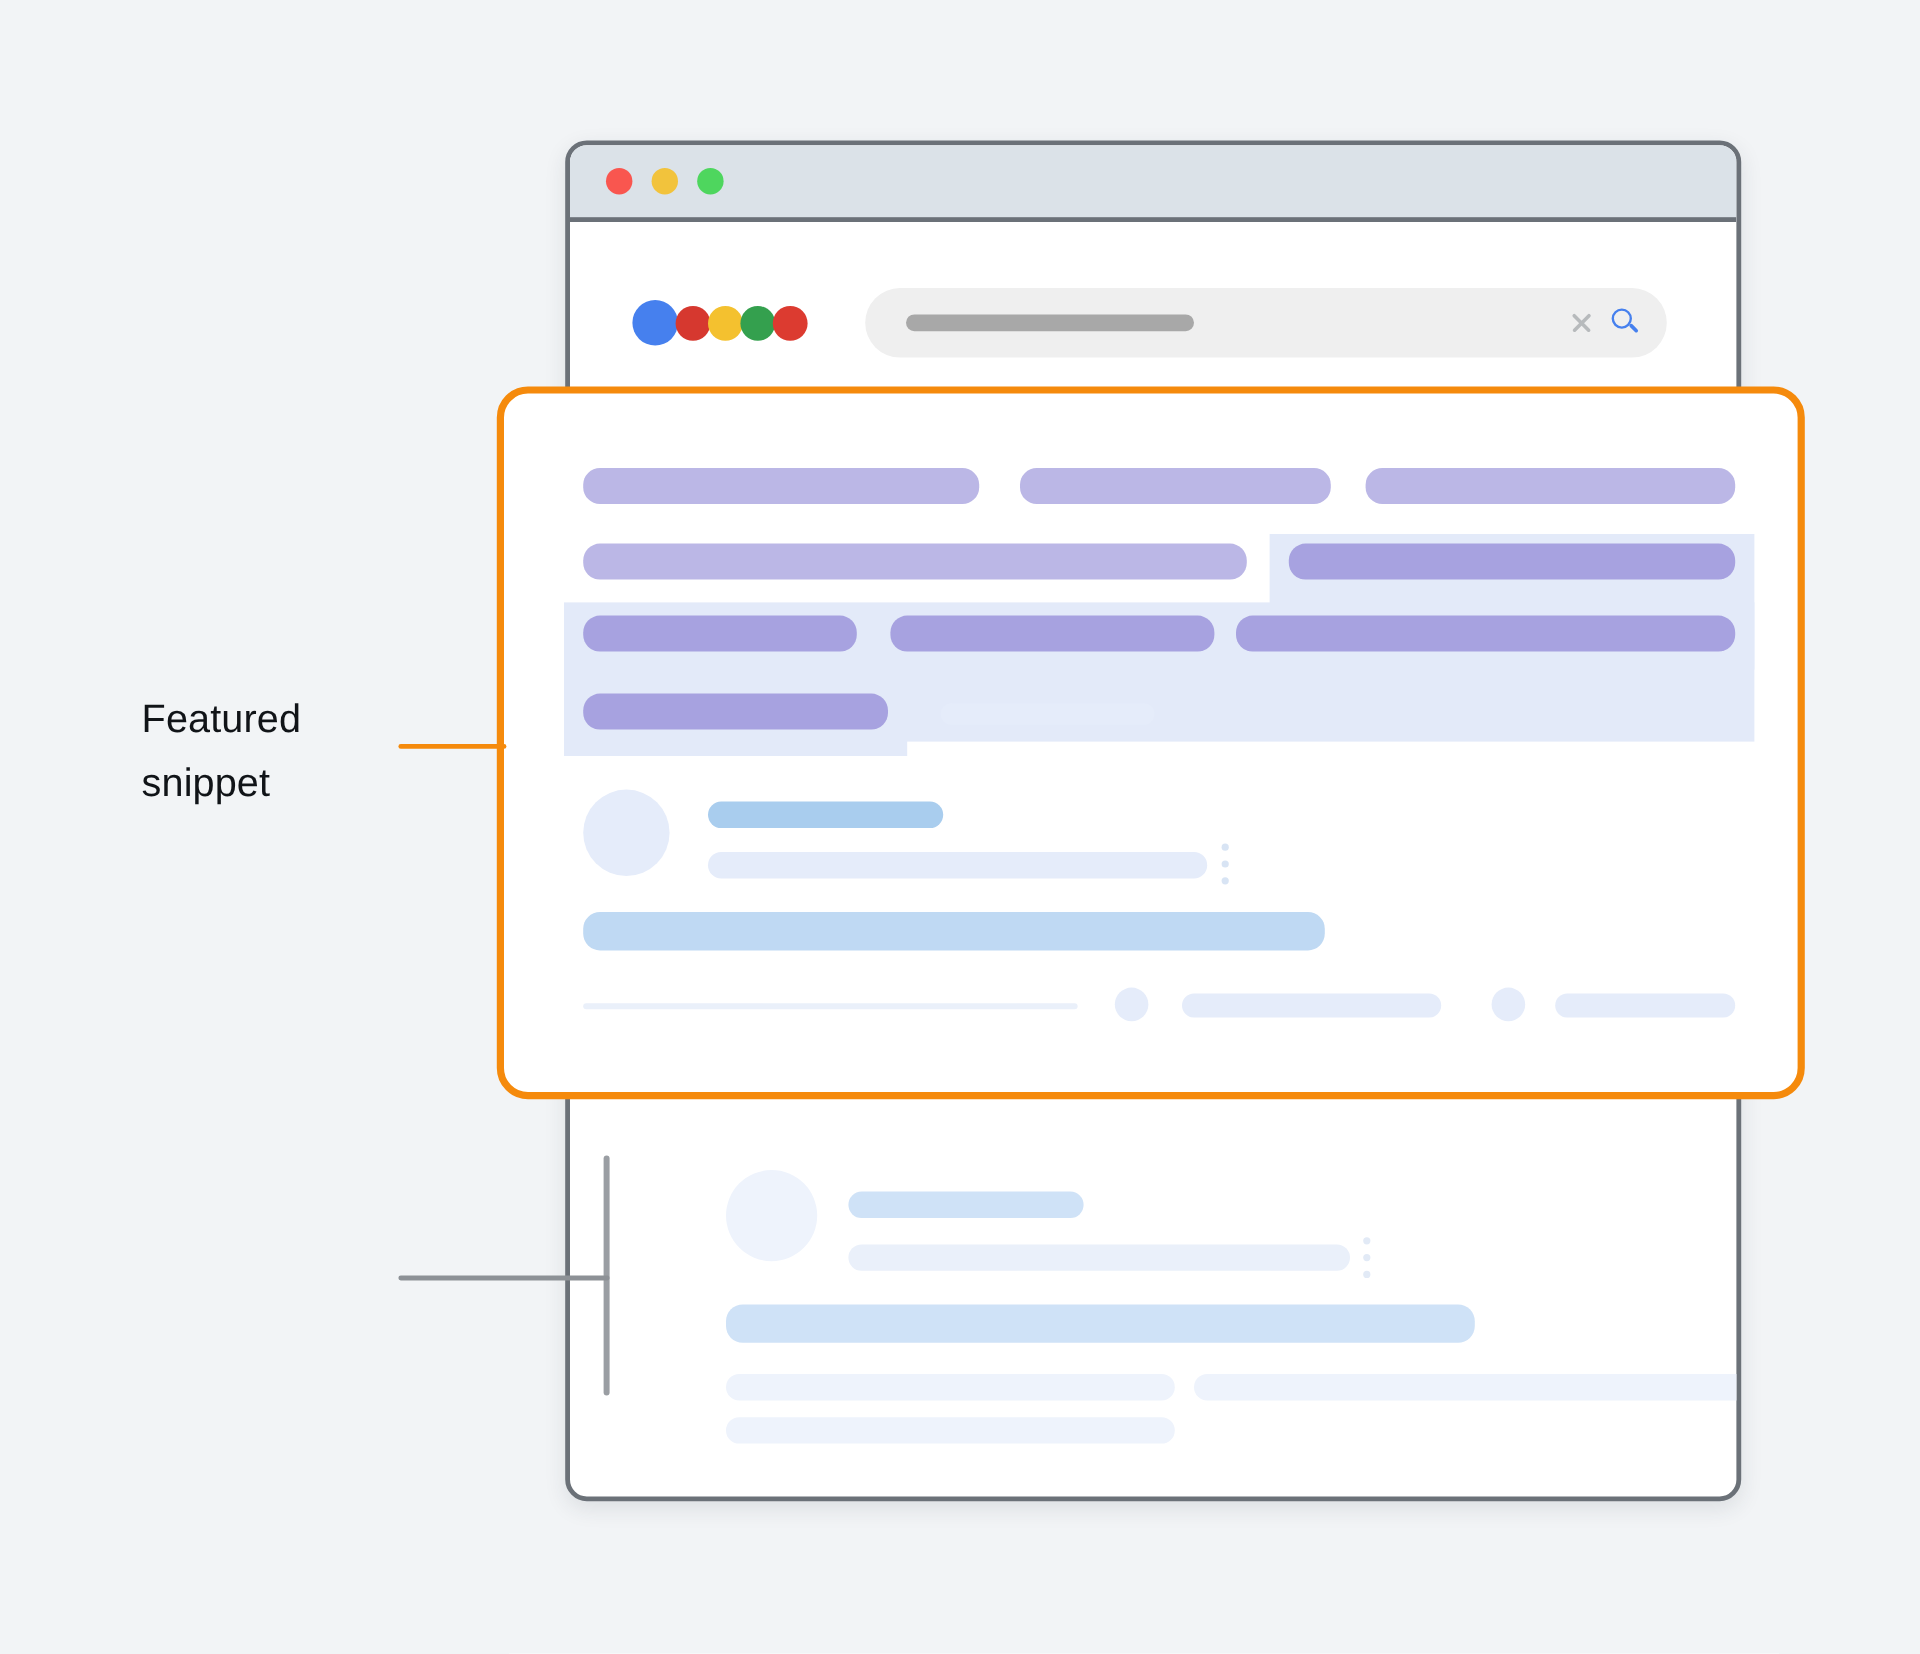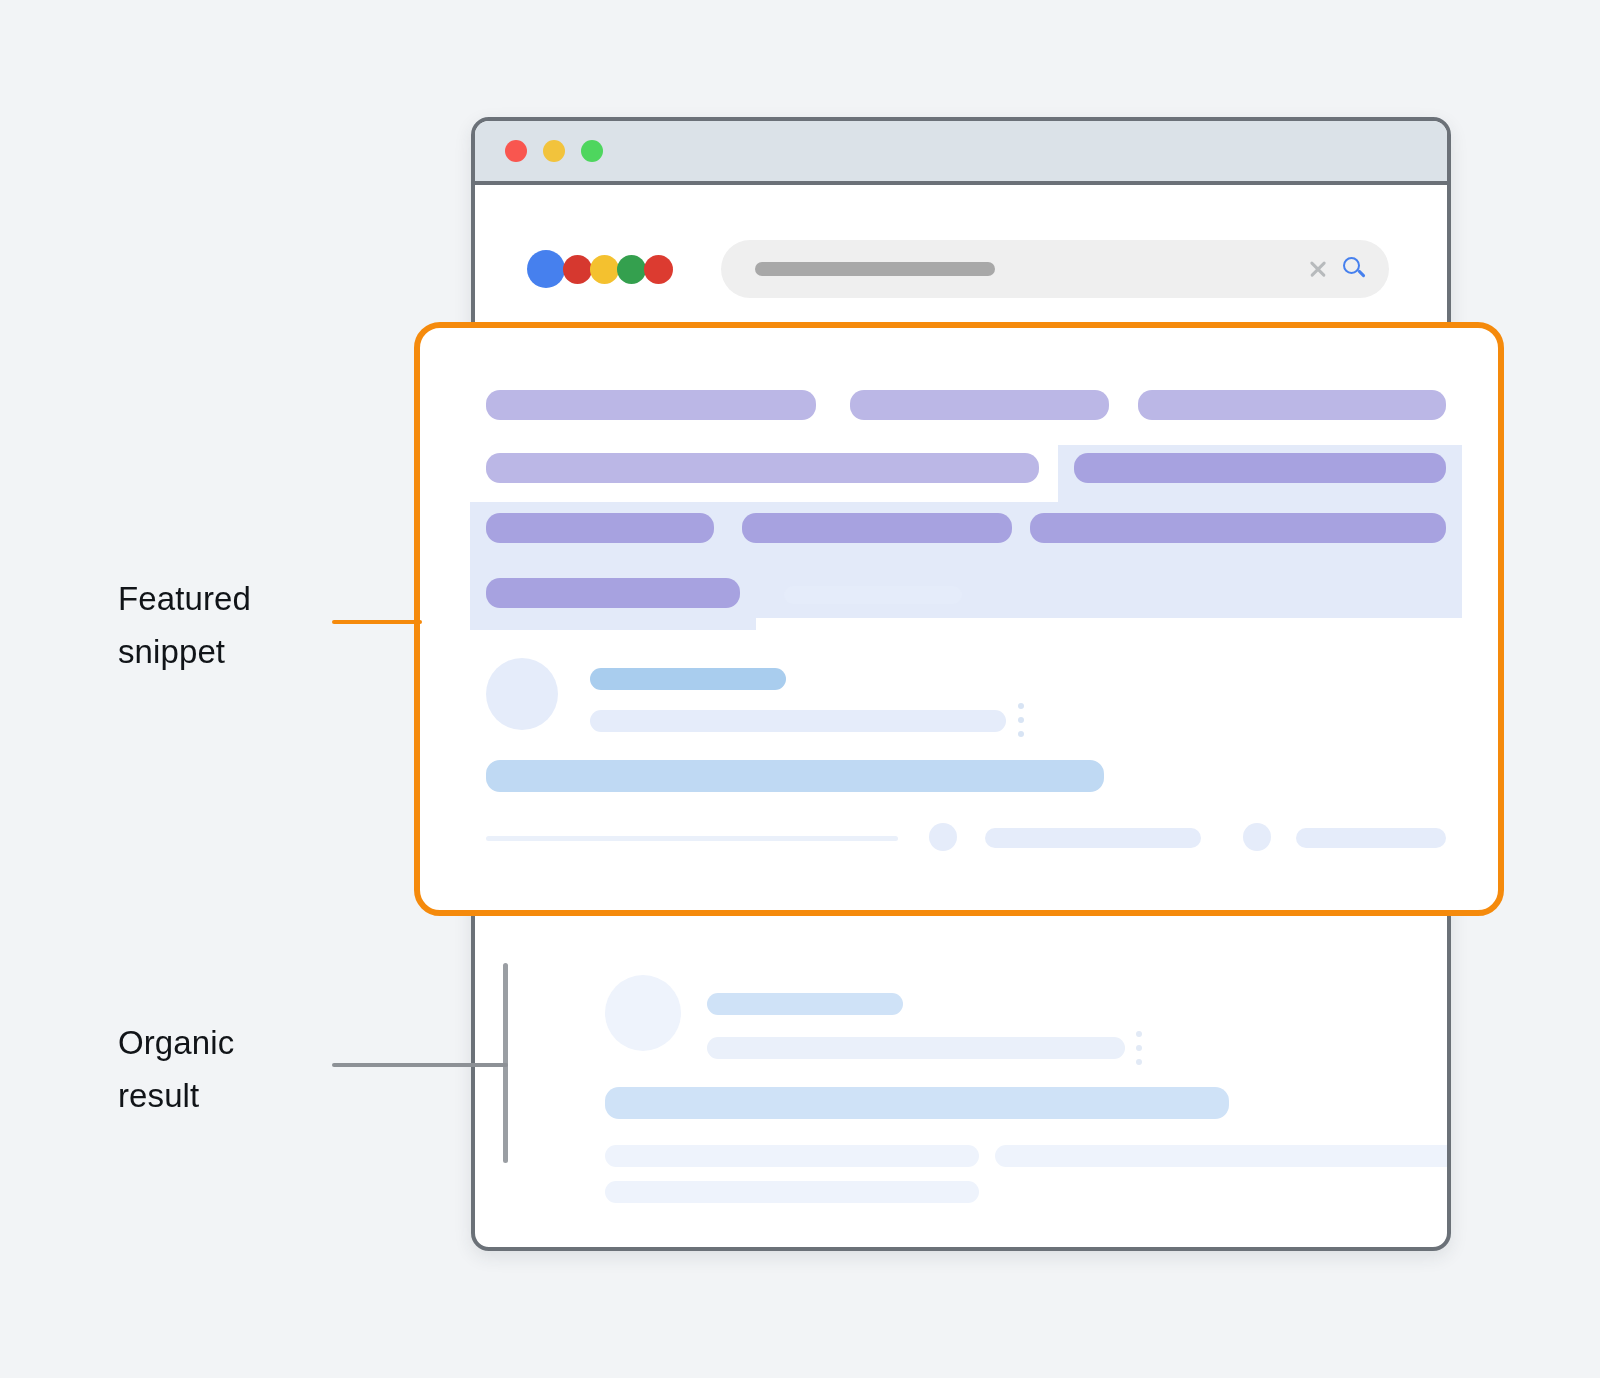--- a/index.html
+++ b/index.html
@@ -280,17 +280,15 @@
       <span class="bar b-pale" style="position:absolute; left:823px; top:495px; width:28px; height:28px; border-radius:50%;"></span>
       <span class="bar b-pale" style="position:absolute; left:876px; top:500px; width:150px; height:20px;"></span>
 
     </div>
   </div>
 
   <div class="callout callout-featured">Featured
 snippet</div>
   <div class="leader leader-featured"></div>
 
-  <div class="callout callout-organic">Organic
-result</div>
   <div class="leader leader-organic"></div>
 
 </div>
 
 </body></html>

